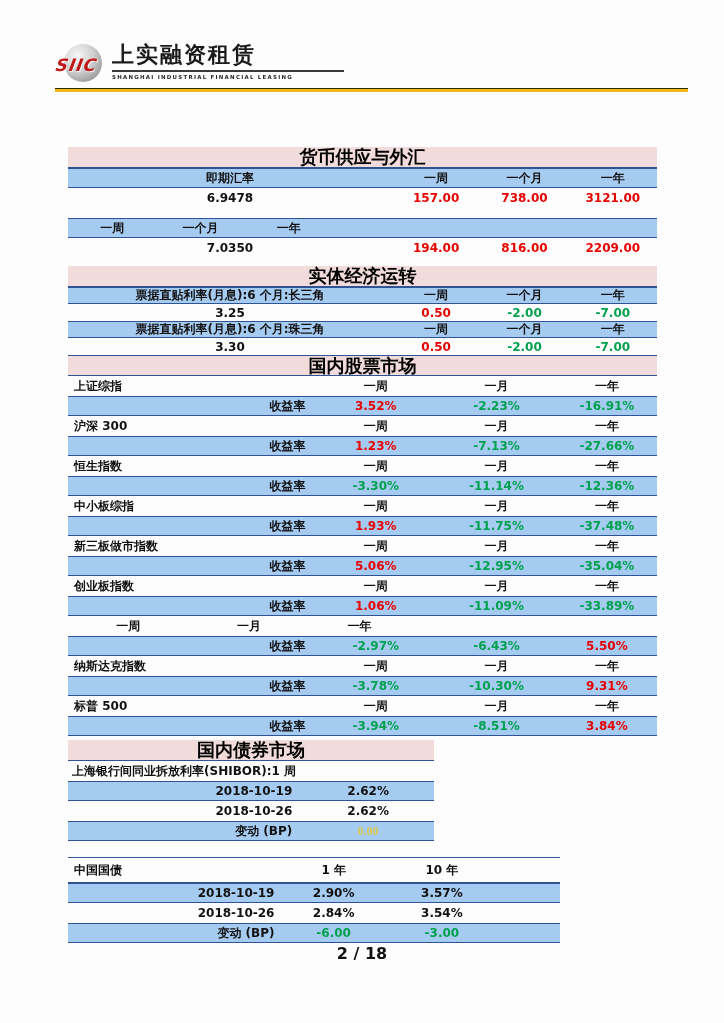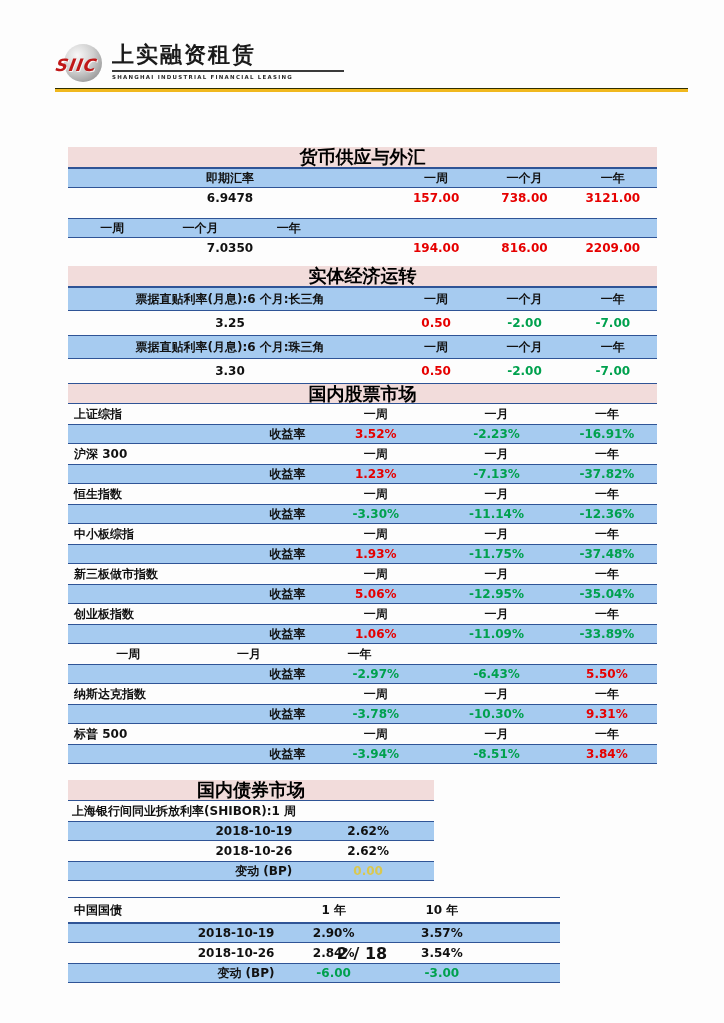--- a/index.html
+++ b/index.html
@@ -31,34 +31,34 @@
         color:var(--banner-text);font-size:19px;font-weight:bold;letter-spacing:1px;
         line-height:37px;padding-left:32px;box-sizing:border-box;}
 
   
   .content{position:absolute;top:147px;left:68px;width:589px;}
   .pinkhead{background:var(--pink);border-bottom:1px solid var(--line);height:21px;
         display:flex;align-items:center;justify-content:center;
         font-size:18px;font-weight:bold;color:#000;box-sizing:border-box;}
   .trow{display:flex;height:20px;align-items:center;font-size:12px;font-weight:bold;
         color:#111;box-sizing:border-box;}
-  .trow.slim{height:24px;}
+  .trow.slim{height:17px;}
   .blue{background:var(--blue);border-top:1px solid var(--line);border-bottom:1px solid var(--line);}
   .cell{box-sizing:border-box;white-space:nowrap;overflow:hidden;}
   .center{text-align:center;} .left{text-align:left;padding-left:6px;} .right{text-align:right;padding-right:10px;}
-  .up{color:var(--up);} .down{color:var(--down);} .flat{color:var(--flat);}
+  .up{color:var(--up);} .down{color:var(--down);} .flat{color:var(--flat);font-family:Liberation Serif, serif;}
   .spacer10{height:10px;}
 
   .w1{width:55%;} .w2{width:15%;}
   .s1{width:42%;} .s2{width:20.5%;} .s3{width:17%;}
   .b1{width:64%;} .b2{width:36%;}
   .g1{width:44%;} .g2{width:20%;} .g3{width:24%;} .g4{width:12%;}
 
   #sec-real{margin-top:8px;}
-  #sec-bond{margin-top:16px;width:366px;}
+  #sec-bond{margin-top:4px;width:366px;}
   #sec-gov{margin-top:16px;width:492px;}
   .gov-head{height:26px;border-top:1px solid var(--line);border-bottom:1px solid var(--line);}
   .shibor-label{height:20px;display:flex;align-items:center;font-size:12px;font-weight:bold;padding-left:4px;box-sizing:border-box;}
 
   .footer{position:absolute;top:944px;left:0;width:100%;text-align:center;
         font-size:16px;font-weight:bold;color:#111;}
 </style>
 </head>
 <body>
 
@@ -157,21 +157,21 @@
           <div class="trow ">
             <div class="cell s1 left">沪深 300</div>
             <div class="cell s2 center">一周</div>
             <div class="cell s2 center">一月</div>
             <div class="cell s3 center">一年</div>
           </div>
           <div class="trow blue">
             <div class="cell s1 right">收益率</div>
             <div class="cell s2 center up">1.23%</div>
             <div class="cell s2 center down">-7.13%</div>
-            <div class="cell s3 center down">-37.82%</div>
+            <div class="cell s3 center down">-27.66%</div>
           </div>
           <div class="trow ">
             <div class="cell s1 left">恒生指数</div>
             <div class="cell s2 center">一周</div>
             <div class="cell s2 center">一月</div>
             <div class="cell s3 center">一年</div>
           </div>
           <div class="trow blue">
             <div class="cell s1 right">收益率</div>
             <div class="cell s2 center down">-3.30%</div>

